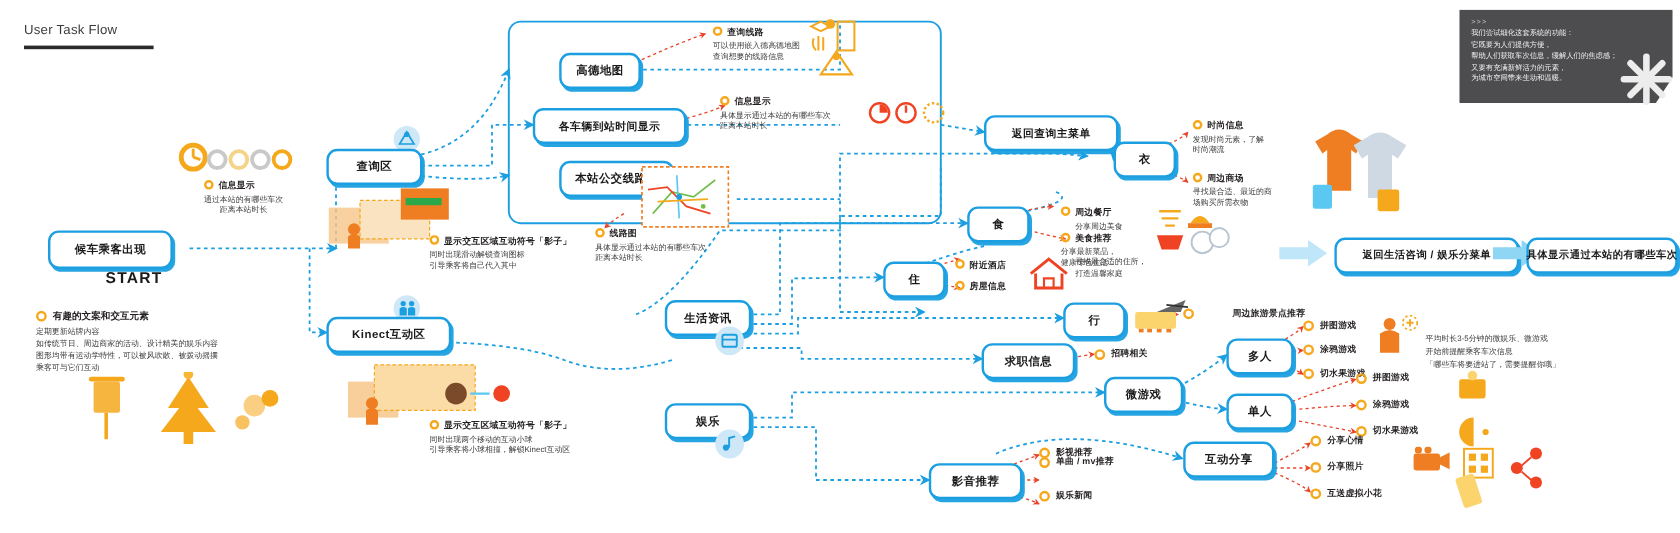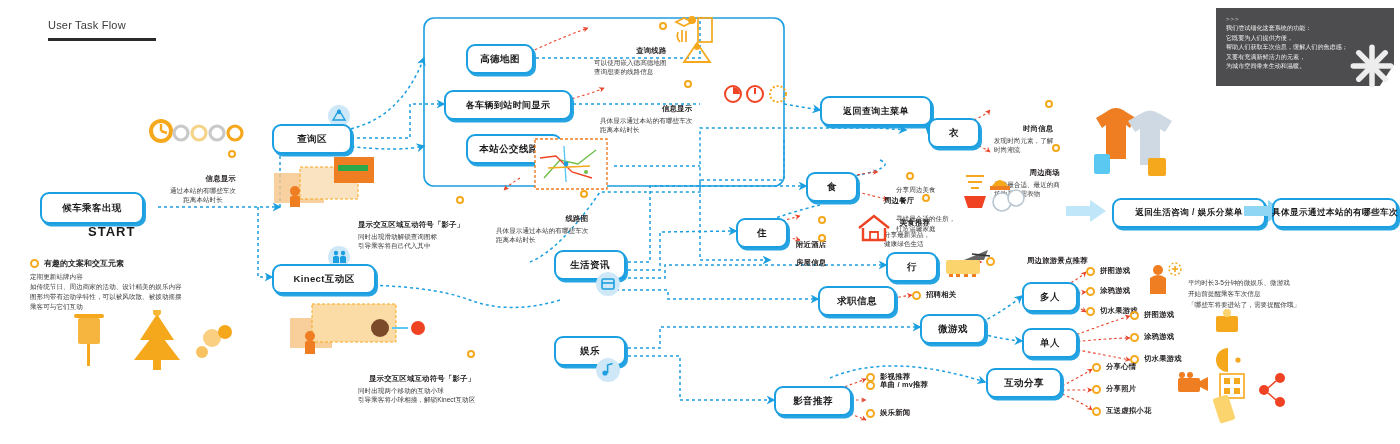--- a/index.html
+++ b/index.html
@@ -1,21 +1,21 @@
 <!DOCTYPE html>
 <html><head>
 <meta charset="utf-8">
 <style>
   html,body{margin:0;padding:0;background:#ffffff;}
   body{width:1400px;height:444px;position:relative;overflow:hidden;
        font-family:"Liberation Sans","DejaVu Sans",sans-serif;color:#231f20;}
   .abs{position:absolute;}
 
   
-  #title-block{left:48px;top:18px;width:250px;}
+  #title-block{left:20px;top:18px;width:250px;}
   #title-en{font-size:11px;color:#3b3b3b;letter-spacing:.2px;line-height:14px;}
   #title-cn{font-size:17px;font-weight:bold;color:#1a1a1a;line-height:22px;margin-top:1px;letter-spacing:.5px;}
   #title-rule{width:108px;height:3px;background:#2b2b2b;margin-top:6px;}
 
   
   #note-panel{right:6px;top:8px;width:178px;height:78px;background:#4d4d4f;
     clip-path:polygon(0 0,100% 0,100% 72%,92% 100%,0 100%);padding:8px 10px;box-sizing:border-box;}
   #note-chevrons{color:#c9c9c9;font-size:6px;letter-spacing:1px;line-height:7px;}
   .note-line{color:#f2f2f2;font-size:6.1px;line-height:9.6px;white-space:nowrap;}
   #note-star{right:6px;top:44px;width:44px;height:44px;color:#e9e9e9;}
@@ -23,21 +23,21 @@
   
   .node{position:absolute;border:2.2px solid #1b9fe0;border-radius:9px;background:#fff;
     display:flex;align-items:center;justify-content:center;
     font-size:9.5px;font-weight:bold;color:#1a1a1a;letter-spacing:.4px;
     box-shadow:2px 2.5px 0 rgba(27,159,224,.95);white-space:nowrap;}
   .node.sm{font-size:9px;}
   .node.tiny{font-size:8.6px;}
 
   
   .ann{position:absolute;white-space:nowrap;}
-  .ann .hd{display:flex;align-items:flex-end;gap:16px;flex-direction:column;}
+  .ann .hd{display:flex;align-items:flex-start;gap:4px;}
   .ann .dot{width:8px;height:8px;border-radius:50%;border:2.4px solid #f5a81c;box-sizing:border-box;flex:none;}
   .ann .hdtxt{font-size:7.4px;font-weight:bold;color:#231f20;letter-spacing:.2px;}
   .ann .bd{font-size:6.6px;color:#3a3a3a;line-height:9.4px;margin-top:2px;}
 
   .freetext{position:absolute;font-size:6.6px;color:#3a3a3a;line-height:9.4px;white-space:nowrap;}
 
   
   .leaf{position:absolute;display:flex;align-items:center;gap:5px;white-space:nowrap;}
   .leaf .ring{width:9px;height:9px;border-radius:50%;border:2.6px solid #f5a81c;box-sizing:border-box;flex:none;}
   .leaf .lb{font-size:7.4px;font-weight:bold;color:#231f20;letter-spacing:.2px;}

